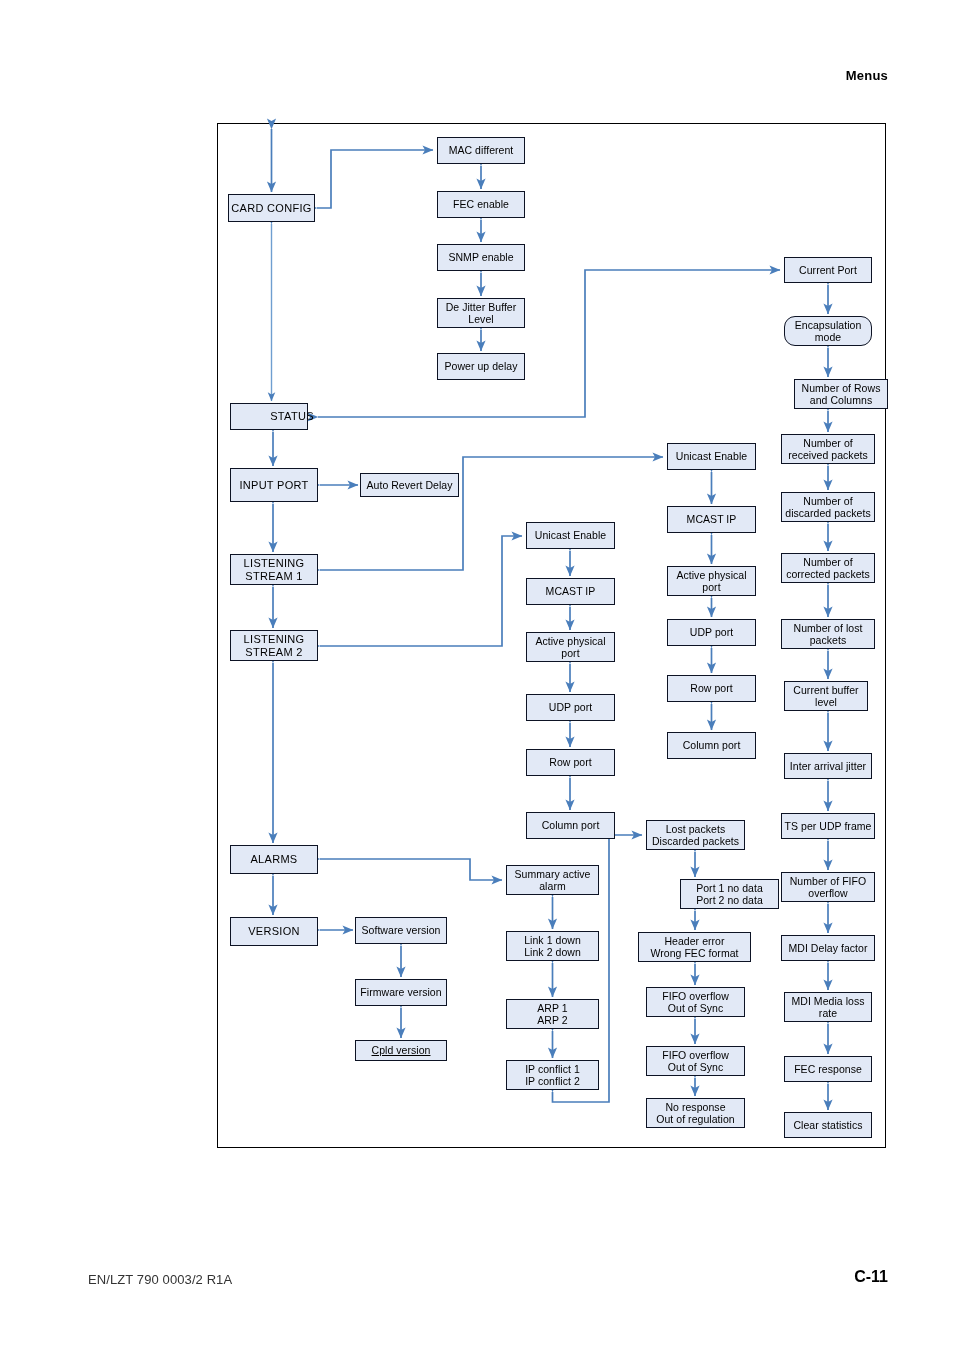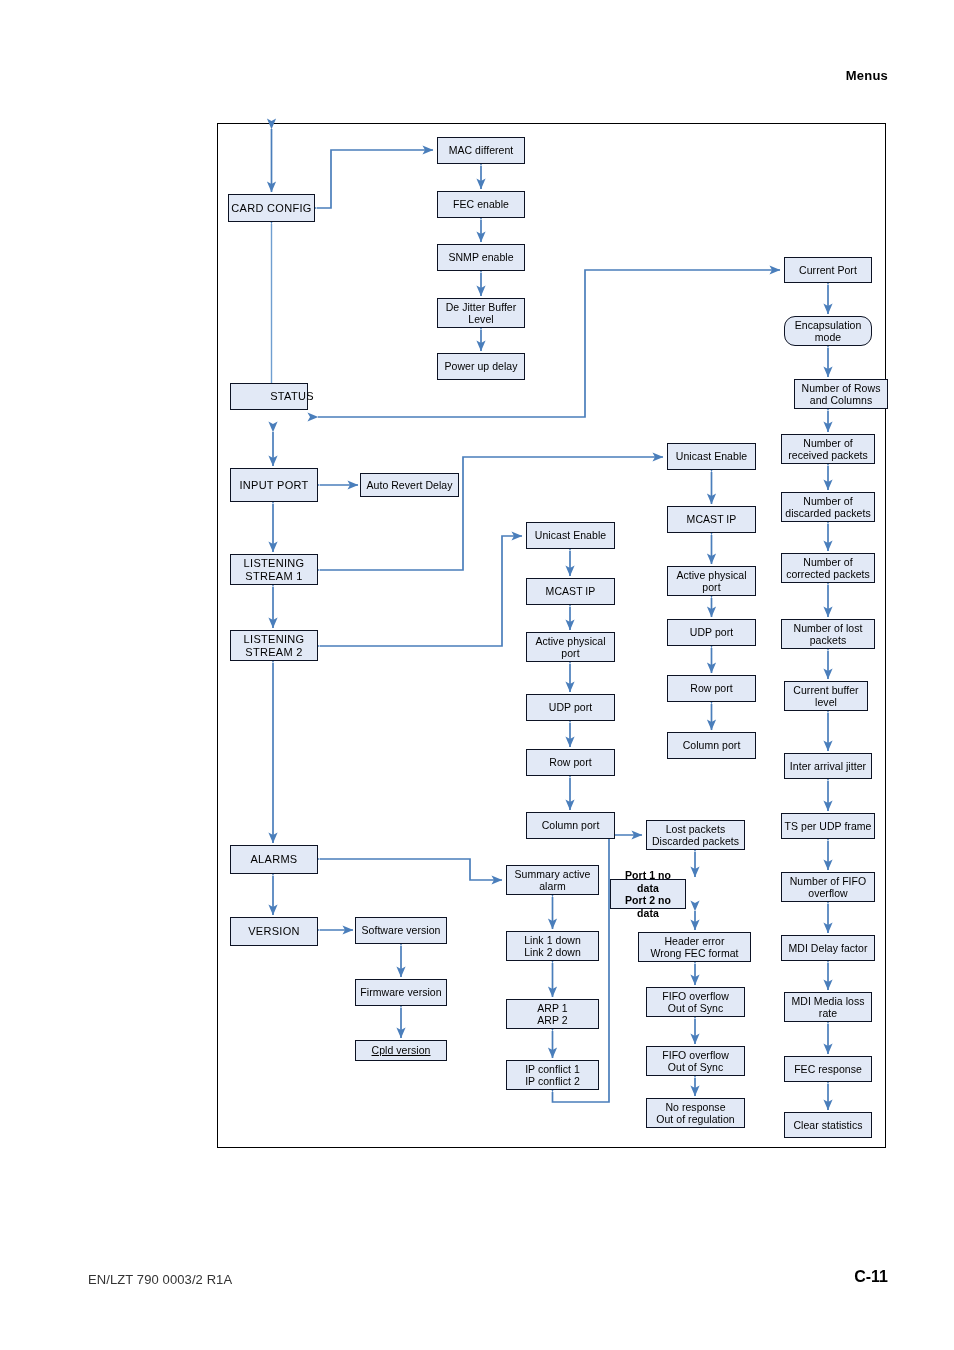--- a/index.html
+++ b/index.html
@@ -182,21 +182,21 @@
   </svg>
 
   <div id="nodes">
       <div class="node caps" style="left: 228px; top: 194px; width: 87px; height: 28px;">CARD CONFIG</div>
       <div class="node" style="left: 437px; top: 137px; width: 88px; height: 27px;">MAC different</div>
       <div class="node" style="left: 437px; top: 191px; width: 88px; height: 27px;">FEC enable</div>
       <div class="node" style="left: 437px; top: 244px; width: 88px; height: 27px;">SNMP enable</div>
       <div class="node" style="left: 437px; top: 298px; width: 88px; height: 30px;">De Jitter Buffer
 Level</div>
       <div class="node" style="left: 437px; top: 353px; width: 88px; height: 27px;">Power up delay</div>
-      <div class="node caps" style="left: 230px; top: 383px; width: 78px; height: 27px; padding-left: 48px;">STATUS</div>
+      <div class="node caps" style="left: 230px; top: 403px; width: 78px; height: 27px; padding-left: 48px;">STATUS</div>
       <div class="node caps" style="left: 230px; top: 468px; width: 88px; height: 34px;">INPUT PORT</div>
       <div class="node" style="left: 360px; top: 473px; width: 99px; height: 24px;">Auto Revert Delay</div>
       <div class="node caps" style="left: 230px; top: 554px; width: 88px; height: 31px;">LISTENING
 STREAM 1</div>
       <div class="node caps" style="left: 230px; top: 630px; width: 88px; height: 31px;">LISTENING
 STREAM 2</div>
       <div class="node caps" style="left: 230px; top: 845px; width: 88px; height: 29px;">ALARMS</div>
       <div class="node caps" style="left: 230px; top: 917px; width: 88px; height: 29px;">VERSION</div>
       <div class="node" style="left: 355px; top: 917px; width: 92px; height: 27px;">Software version</div>
       <div class="node" style="left: 355px; top: 979px; width: 92px; height: 27px;">Firmware version</div>
@@ -218,21 +218,21 @@
       <div class="node" style="left: 506px; top: 865px; width: 93px; height: 30px;">Summary active
 alarm</div>
       <div class="node" style="left: 506px; top: 931px; width: 93px; height: 30px;">Link 1 down
 Link 2 down</div>
       <div class="node" style="left: 506px; top: 999px; width: 93px; height: 30px;">ARP 1
 ARP 2</div>
       <div class="node" style="left: 506px; top: 1060px; width: 93px; height: 30px;">IP conflict 1
 IP conflict 2</div>
       <div class="node" style="left: 646px; top: 820px; width: 99px; height: 30px;">Lost packets
 Discarded packets</div>
-      <div class="node" style="left: 610px; top: 879px; width: 76px; height: 30px; font-weight: bold;">Port 1 no data
+      <div class="node" style="left: 680px; top: 879px; width: 99px; height: 30px;">Port 1 no data
 Port 2 no data</div>
       <div class="node" style="left: 638px; top: 932px; width: 113px; height: 30px;">Header error
 Wrong FEC format</div>
       <div class="node" style="left: 646px; top: 987px; width: 99px; height: 30px;">FIFO overflow
 Out of Sync</div>
       <div class="node" style="left: 646px; top: 1046px; width: 99px; height: 30px;">FIFO overflow
 Out of Sync</div>
       <div class="node" style="left: 646px; top: 1098px; width: 99px; height: 30px;">No response
 Out of regulation</div>
       <div class="node" style="left: 784px; top: 257px; width: 88px; height: 26px;">Current Port</div>

